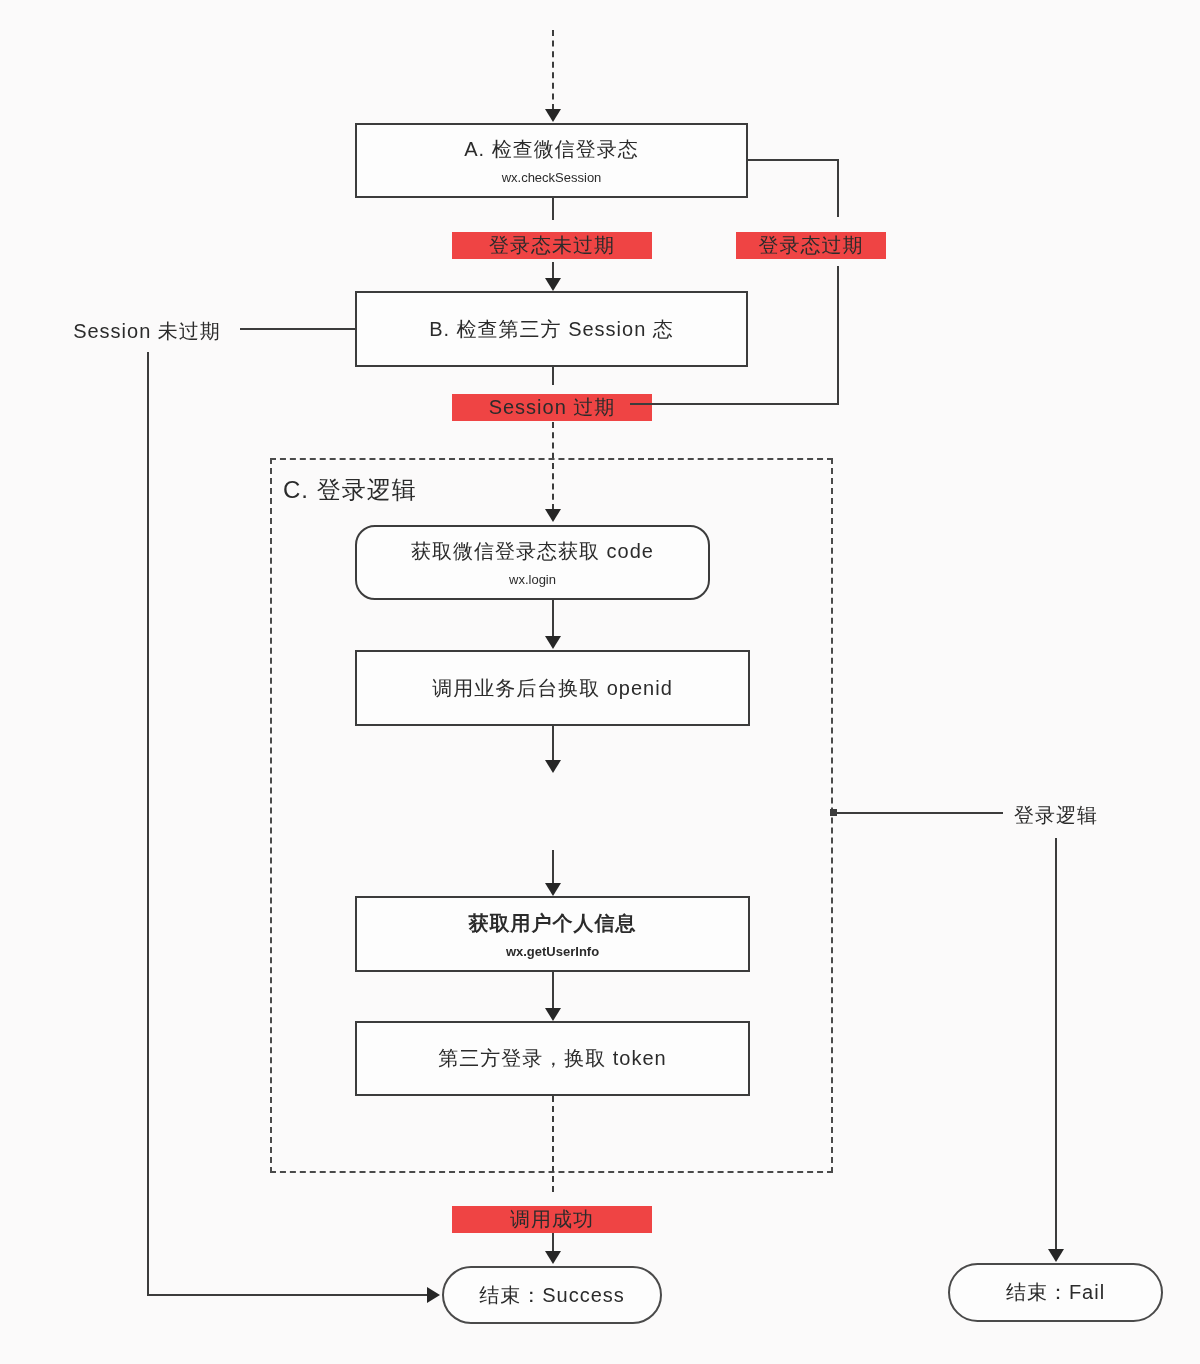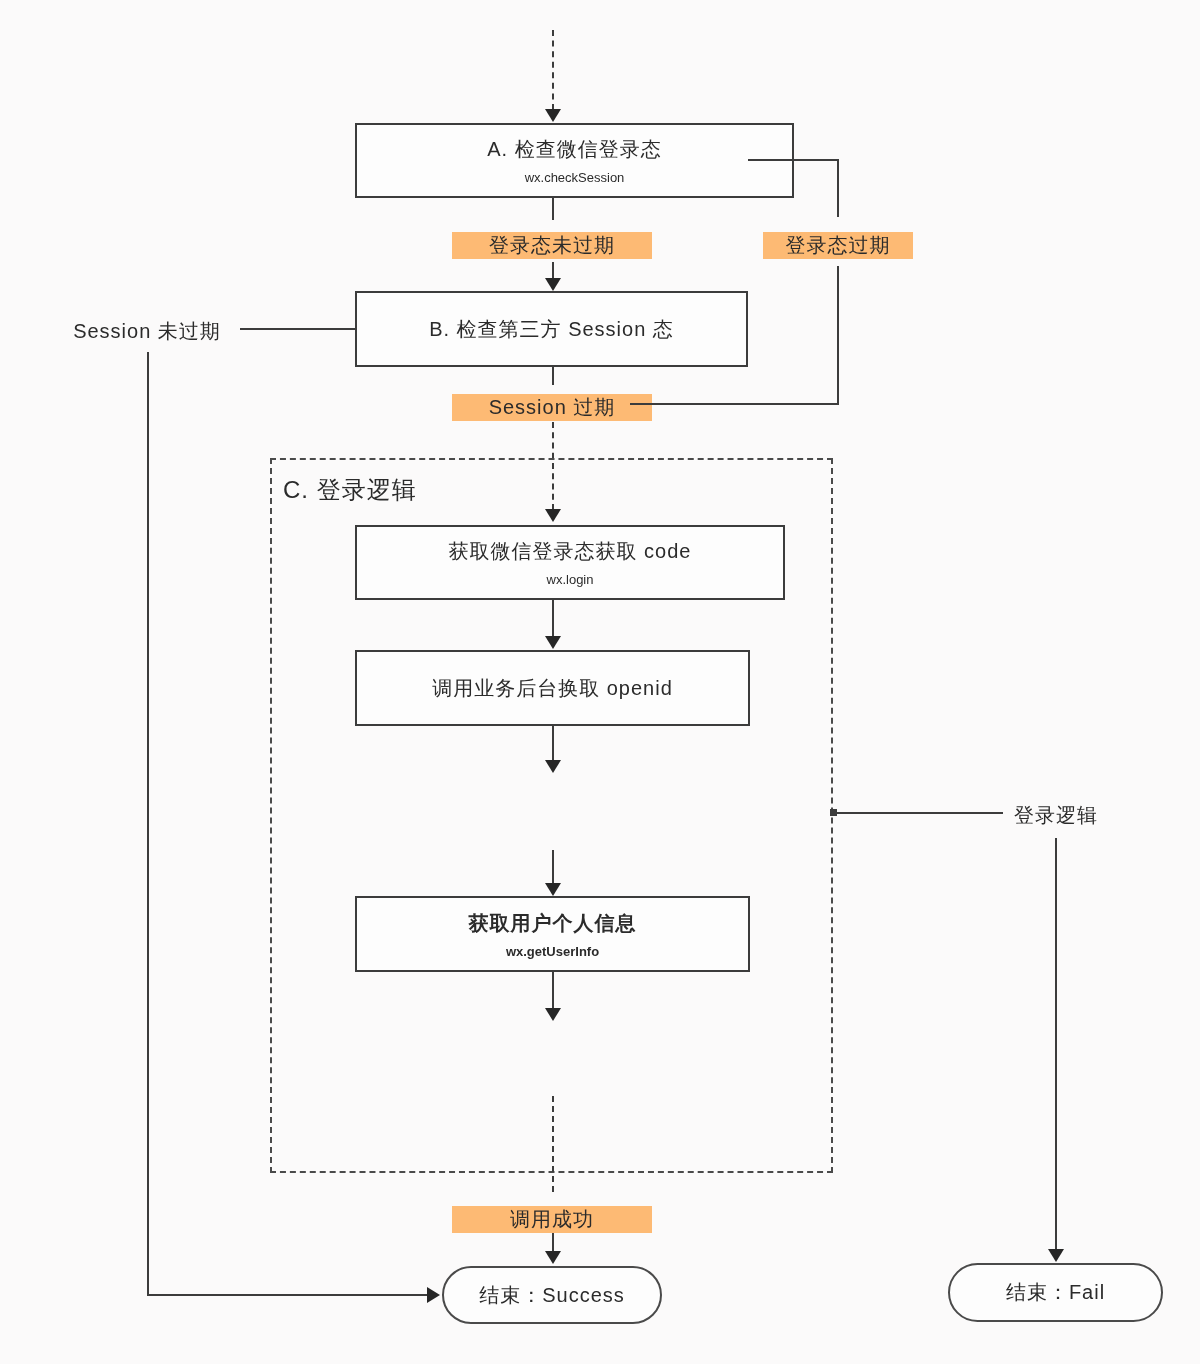--- a/index.html
+++ b/index.html
@@ -65,44 +65,44 @@
     position:absolute;width:0;height:0;
     border-top:8px solid transparent;
     border-bottom:8px solid transparent;
     border-left:13px solid #262626;
   }
 
   .edge-label{
     position:absolute;
     font-size:20px;letter-spacing:1px;color:#2b2b2b;
     text-align:center;white-space:nowrap;
-    background:#fdba74;
+    background:#ef4444;
   }
 </style>
 </head>
 <body>
 
 <div class="canvas">
 
   <div class="vdash" style="left:552px;top:30px;height:80px;"></div>
   <div class="ah-down" style="left:545px;top:109px;"></div>
 
-  <div class="node" style="left:355px;top:123px;width:439px;height:75px;">
+  <div class="node" style="left:355px;top:123px;width:393px;height:75px;">
     <div class="t">A. 检查微信登录态</div>
     <div class="s">wx.checkSession</div>
   </div>
 
   <div class="vline" style="left:552px;top:198px;height:22px;"></div>
   <div class="edge-label" style="left:452px;top:232px;width:200px;">登录态未过期</div>
   <div class="vline" style="left:552px;top:262px;height:18px;"></div>
   <div class="ah-down" style="left:545px;top:278px;"></div>
 
   <div class="hline" style="left:748px;top:159px;width:90px;"></div>
   <div class="vline" style="left:837px;top:159px;height:58px;"></div>
-  <div class="edge-label" style="left:763px;top:232px;width:150px;">登录态过期</div>
+  <div class="edge-label" style="left:736px;top:232px;width:150px;">登录态过期</div>
   <div class="vline" style="left:837px;top:266px;height:139px;"></div>
 
   <div class="node" style="left:355px;top:291px;width:393px;height:76px;">
     <div class="t">B. 检查第三方 Session 态</div>
   </div>
 
   <div class="edge-label" style="left:47px;top:318px;width:200px;background:transparent;">Session 未过期</div>
   <div class="hline" style="left:240px;top:328px;width:115px;"></div>
   <div class="vline" style="left:147px;top:352px;height:943px;"></div>
   <div class="hline" style="left:147px;top:1294px;width:281px;"></div>
@@ -110,21 +110,21 @@
 
   <div class="vline" style="left:552px;top:367px;height:18px;"></div>
   <div class="edge-label" style="left:452px;top:394px;width:200px;">Session 过期</div>
   <div class="hline" style="left:630px;top:403px;width:209px;"></div>
   <div class="vdash" style="left:552px;top:422px;height:88px;"></div>
   <div class="ah-down" style="left:545px;top:509px;"></div>
 
   <div class="group" style="left:270px;top:458px;width:563px;height:715px;"></div>
   <div class="group-label" style="left:283px;top:474px;">C. 登录逻辑</div>
 
-  <div class="node" style="left:355px;top:525px;width:430px;height:75px;">
+  <div class="node" style="left:355px;top:525px;width:355px;height:75px;border-radius:20px;">
     <div class="t">获取微信登录态获取 code</div>
     <div class="s">wx.login</div>
   </div>
   <div class="vline" style="left:552px;top:600px;height:36px;"></div>
   <div class="ah-down" style="left:545px;top:636px;"></div>
 
   <div class="node" style="left:355px;top:650px;width:395px;height:76px;">
     <div class="t">调用业务后台换取 openid</div>
   </div>
   <div class="vline" style="left:552px;top:726px;height:35px;"></div>
@@ -133,20 +133,23 @@
   <div class="vline" style="left:552px;top:850px;height:34px;"></div>
   <div class="ah-down" style="left:545px;top:883px;"></div>
 
   <div class="node" style="left:355px;top:896px;width:395px;height:76px;font-weight:bold;">
     <div class="t">获取用户个人信息</div>
     <div class="s">wx.getUserInfo</div>
   </div>
   <div class="vline" style="left:552px;top:972px;height:36px;"></div>
   <div class="ah-down" style="left:545px;top:1008px;"></div>
 
+  <div class="node" style="left:355px;top:1021px;width:395px;height:75px;">
+    <div class="t">第三方登录，换取 token</div>
+  </div>
 
   <div class="vdash" style="left:552px;top:1096px;height:96px;"></div>
   <div class="edge-label" style="left:452px;top:1206px;width:200px;">调用成功</div>
   <div class="vline" style="left:552px;top:1233px;height:19px;"></div>
   <div class="ah-down" style="left:545px;top:1251px;"></div>
 
   <div class="dot" style="left:830px;top:809px;"></div>
   <div class="hline" style="left:833px;top:812px;width:170px;"></div>
   <div class="edge-label" style="left:1006px;top:802px;width:100px;background:transparent;">登录逻辑</div>
   <div class="vline" style="left:1055px;top:838px;height:412px;"></div>

